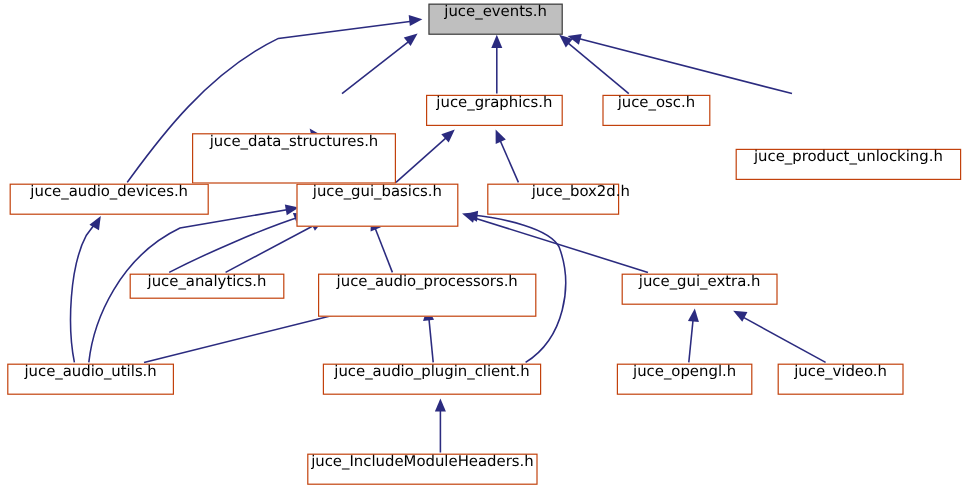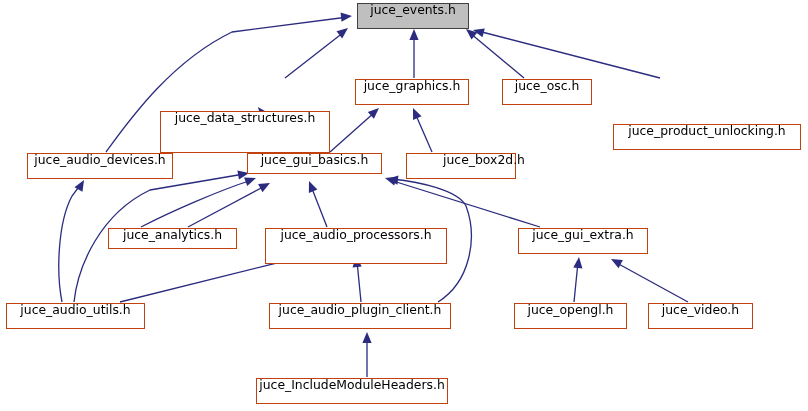--- a/index.html
+++ b/index.html
@@ -145,24 +145,24 @@
     </div>
     <div class="node-box" style="left: 355px; top: 79px; width: 114px; height: 26px;">
       <span class="node-label">juce_graphics.h</span>
     </div>
     <div class="node-box" style="left: 502px; top: 79px; width: 90px; height: 26px;">
       <span class="node-label">juce_osc.h</span>
     </div>
     <div class="node-box" style="left: 613px; top: 79px; width: 188px; height: 26px; margin-top: 45px;">
       <span class="node-label">juce_product_unlocking.h</span>
     </div>
-    <div class="node-box" style="left: 27px; top: 153px; width: 146px; height: 26px;">
+    <div class="node-box" style="left: 8px; top: 153px; width: 166px; height: 26px;">
       <span class="node-label">juce_audio_devices.h</span>
     </div>
-    <div class="node-box" style="left: 247px; top: 153px; width: 135px; height: 21px;">
+    <div class="node-box" style="left: 247px; top: 153px; width: 135px; height: 36px;">
       <span class="node-label">juce_gui_basics.h</span>
     </div>
     <div class="node-box" style="left: 406px; top: 153px; width: 110px; height: 26px; padding-left: 46px;">
       <span class="node-label">juce_box2d.h</span>
     </div>
     <div class="node-box" style="left: 108px; top: 228px; width: 129px; height: 21px;">
       <span class="node-label">juce_analytics.h</span>
     </div>
     <div class="node-box" style="left: 265px; top: 228px; width: 182px; height: 36px;">
       <span class="node-label">juce_audio_processors.h</span>

